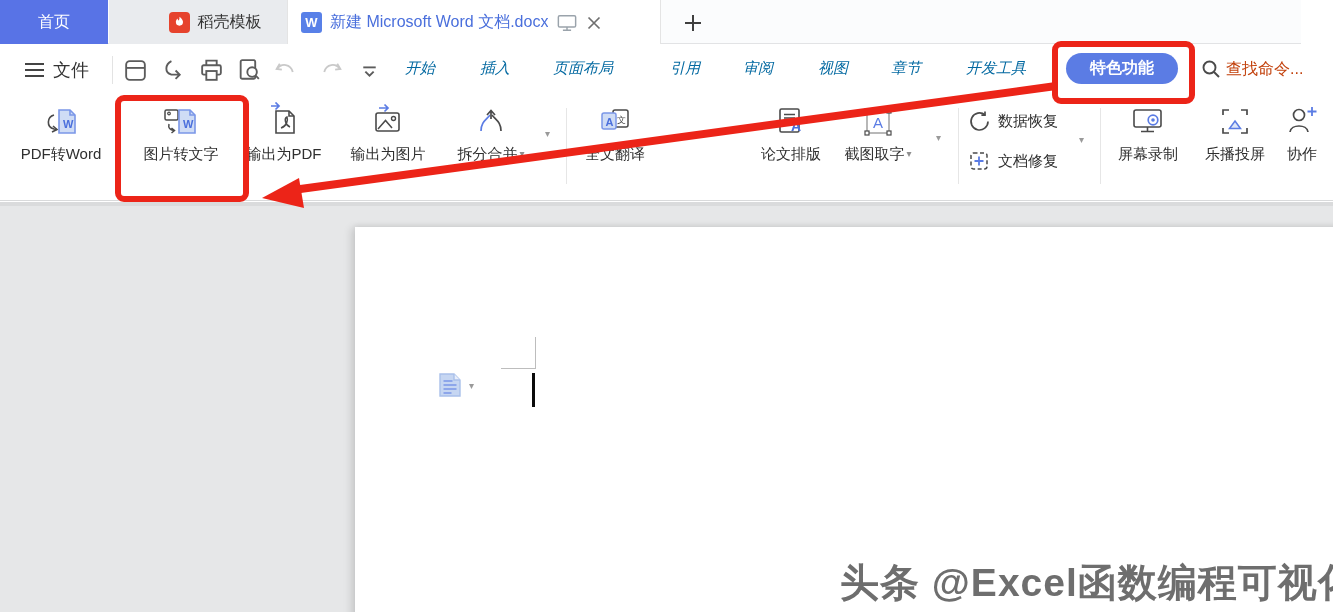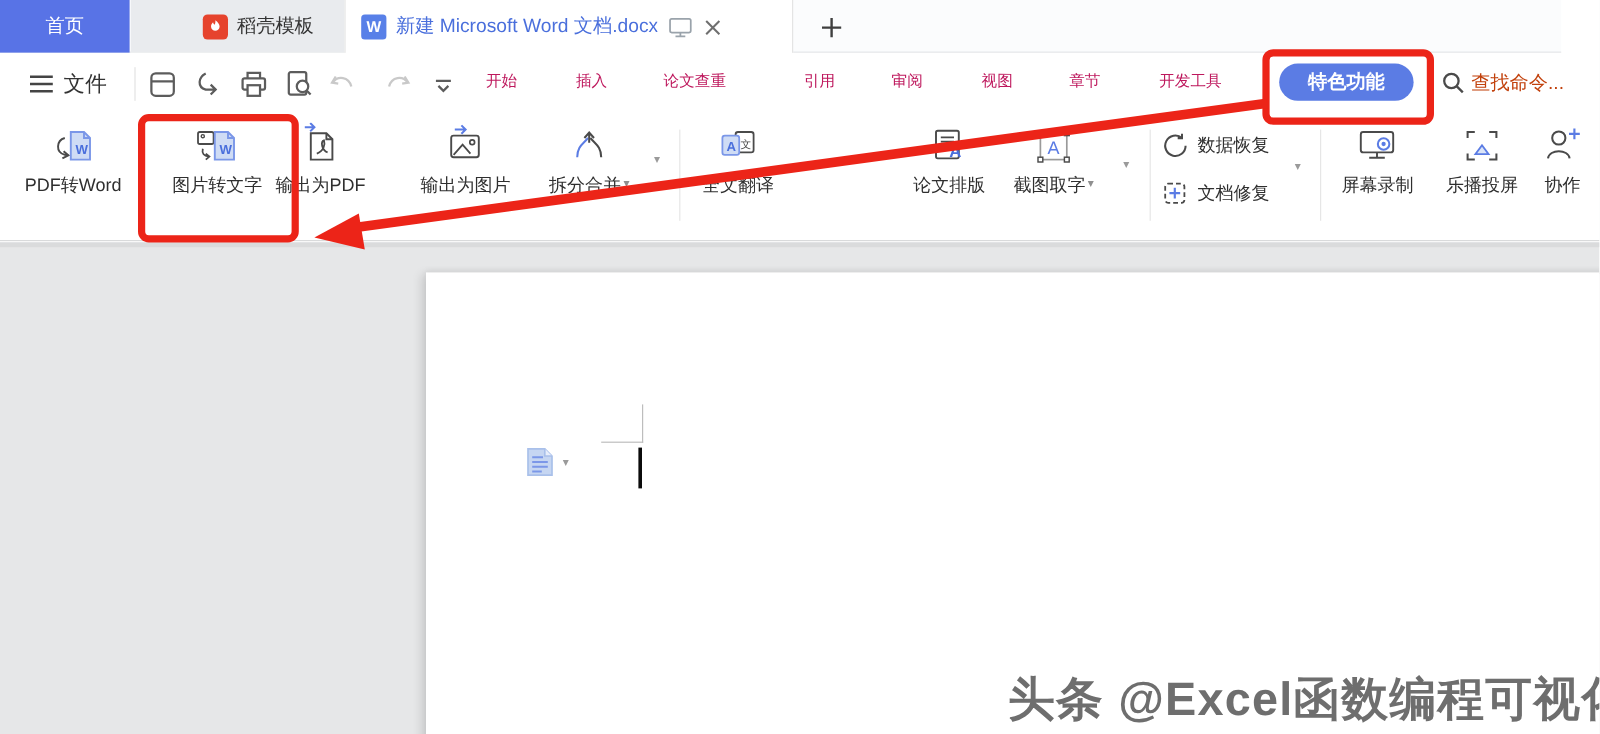--- a/index.html
+++ b/index.html
@@ -27,21 +27,21 @@
     justify-content:center; flex:0 0 auto; }
   .newtab { position:absolute; left:680px; top:10px; width:26px; height:26px;
     display:flex; align-items:center; justify-content:center; }
   
   .menubar { position:absolute; left:0; top:44px; width:1333px; height:52px; background:#fff; }
   .mb-abs { position:absolute; }
   .file-btn { left:24px; top:14px; display:flex; align-items:center; gap:8px;
     font-size:18px; color:#333; }
   .vdiv { left:112px; top:12px; width:1px; height:28px; background:#e3e3e3; }
   .qa-icon { top:13px; width:27px; height:27px; }
-  .menu-item { top:15px; font-size:13px; color:#be185d; white-space:nowrap; }
+  .menu-item { top:15px; font-size:15px; color:#0369a1; white-space:nowrap;font-style:italic; }
   .featured-pill { left:1066px; top:9px; width:112px; height:31px; border-radius:16px;
     background:#5b7ce4; color:#fff; font-weight:bold; font-size:16px;
     display:flex; align-items:center; justify-content:center; }
   .cmd-search { left:1200px; top:14px; display:flex; align-items:center; gap:4px;
     font-size:16px; color:#c2410c; white-space:nowrap; }
   .tiny-drop { position:absolute; font-size:10px; color:#9a9a9a; }
   
   .ribbon { position:absolute; left:0; top:96px; width:1333px; height:105px;
     background:#fff; border-bottom:1px solid #d9dadb; }
   .rbtn { position:absolute; top:6px; height:92px; display:flex; flex-direction:column;
@@ -145,21 +145,21 @@
         <path d="M18.5 6.5 L21.5 11.5 l-5 0.7" fill="none" stroke="#c9c9c9" stroke-width="1.8"></path>
         <path d="M21 11.5 c-4 -6 -13 -5 -15 3" fill="none" stroke="#c9c9c9" stroke-width="1.8"></path>
       </svg>
     <svg class="ic mb-abs qa-icon" style="left:356px" viewBox="0 0 26 26">
         <path d="M7 10 h12" stroke="#5c5c5c" stroke-width="1.8"></path>
         <path d="M9 14 l4 4 l4 -4" fill="none" stroke="#5c5c5c" stroke-width="1.8"></path>
       </svg>
 
     <span class="mb-abs menu-item" style="left:405px">开始</span>
     <span class="mb-abs menu-item" style="left:480px">插入</span>
-    <span class="mb-abs menu-item" style="left:553px">论文查重</span>
+    <span class="mb-abs menu-item" style="left:553px">页面布局</span>
     <span class="mb-abs menu-item" style="left:670px">引用</span>
     <span class="mb-abs menu-item" style="left:743px">审阅</span>
     <span class="mb-abs menu-item" style="left:818px">视图</span>
     <span class="mb-abs menu-item" style="left:891px">章节</span>
     <span class="mb-abs menu-item" style="left:966px">开发工具</span>
 
     <div class="mb-abs featured-pill">
       <span>特色功能</span>
     </div>
 
@@ -194,21 +194,21 @@
         <path d="M8 22 c-1 4 1 6 5 6.5 m-2.5 -2.5 l3 2.5 l-3 2.5" fill="none" stroke="#4a4a4a" stroke-width="1.5"></path>
         <path d="M18 8 h11 l5 5 v18 H18 z" fill="#cfdcf5" stroke="#7b97e8" stroke-width="1.6"></path>
         <path d="M29 8 v5 h5" fill="none" stroke="#7b97e8" stroke-width="1.6"></path>
         <text x="22" y="26" font-size="11" font-weight="bold" fill="#4a6fdc">W</text>
       </svg>
       <span class="lbl">
           <span>图片转文字</span>
         </span>
     </div>
 
-    <div class="rbtn" style="left:214px; width:106px">
+    <div class="rbtn" style="left:231px; width:106px">
       <svg class="ic" width="40" height="40" viewBox="0 0 40 40">
         <path d="M7 4 h8 m-3.5 -3.5 L15 4 l-3.5 3.5" fill="none" stroke="#5b7ce4" stroke-width="1.7"></path>
         <path d="M12 9 h13 l5 5 v17 H12 z" fill="#fff" stroke="#4a4a4a" stroke-width="1.6"></path>
         <path d="M25 9 v5 h5" fill="none" stroke="#4a4a4a" stroke-width="1.6"></path>
         <path d="M17 26 c6 -2 7 -8 6 -11 c-3 1 -2 8 3 10" fill="none" stroke="#4a4a4a" stroke-width="1.5"></path>
       </svg>
       <span class="lbl">
           <span>输出为PDF</span>
         </span>
     </div>

